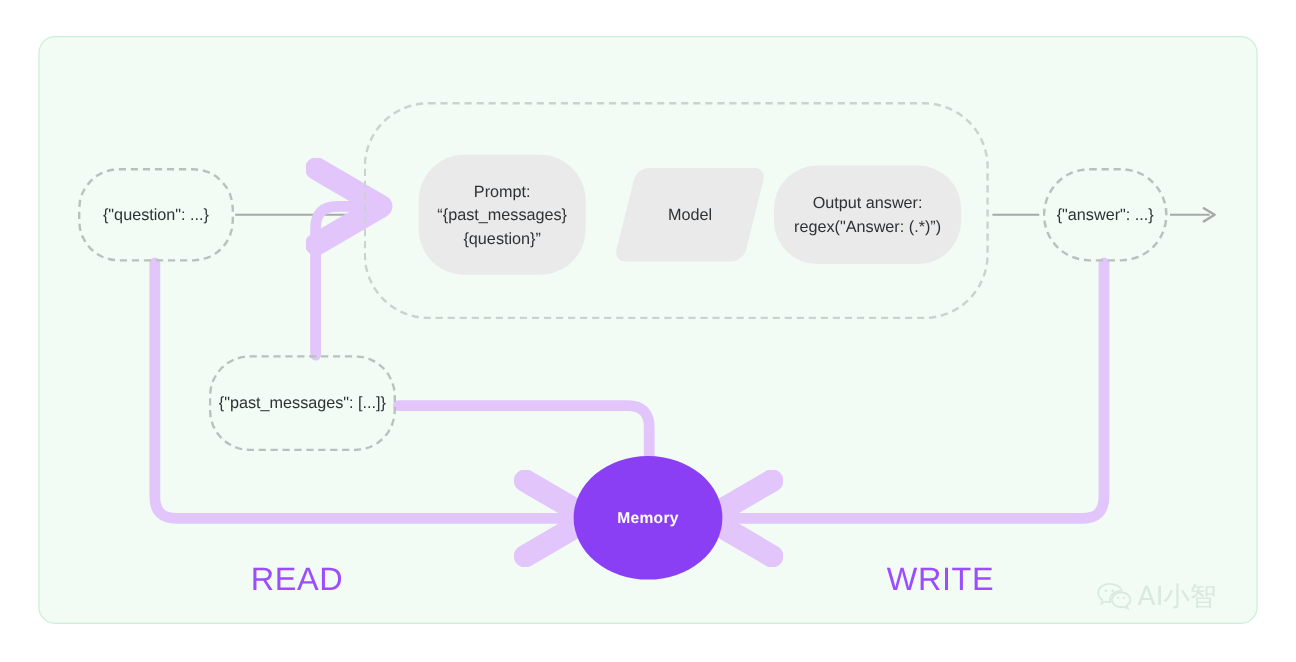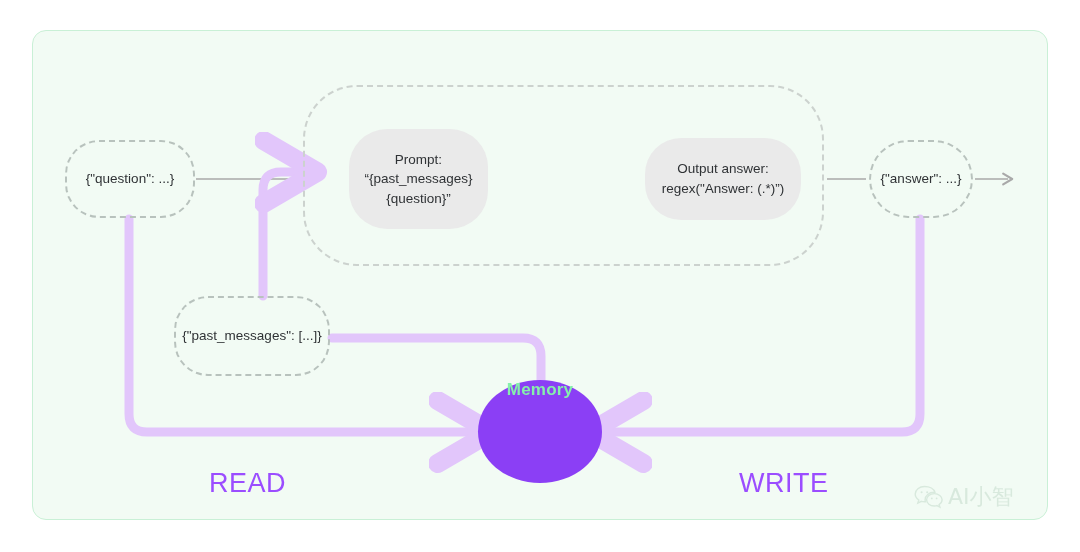--- a/index.html
+++ b/index.html
@@ -126,24 +126,24 @@
   }
   .memory {
     position: absolute;
     left: 478px;
     top: 380px;
     width: 124px;
     height: 103px;
     border-radius: 50%;
     background: #8b3ff5;
     display: flex;
-    align-items: flex-start;
+    align-items: center;
     justify-content: center;
-    color: #86efac;
-    font-size: 17px;
+    color: #ffffff;
+    font-size: 13px;
     font-weight: bold;
     letter-spacing: 0.2px;
   }
   .rw-label {
     position: absolute;
     color: #9b4dff;
     font-size: 27px;
     letter-spacing: 0.5px;
   }
   .label-read { left: 209px; top: 468px; }
@@ -222,20 +222,24 @@
   </div>
 
   <div class="node step step-prompt">
     <div>
       <div>Prompt:</div>
       <div>“{past_messages}</div>
       <div>{question}”</div>
     </div>
   </div>
 
+  <div class="node step step-model">
+    <div class="model-shape"></div>
+    <span class="model-label">Model</span>
+  </div>
 
   <div class="node step step-parser">
     <div>
       <div>Output answer:</div>
       <div>regex("Answer: (.*)”)</div>
     </div>
   </div>
 
   <div class="memory">
     <span>Memory</span>

